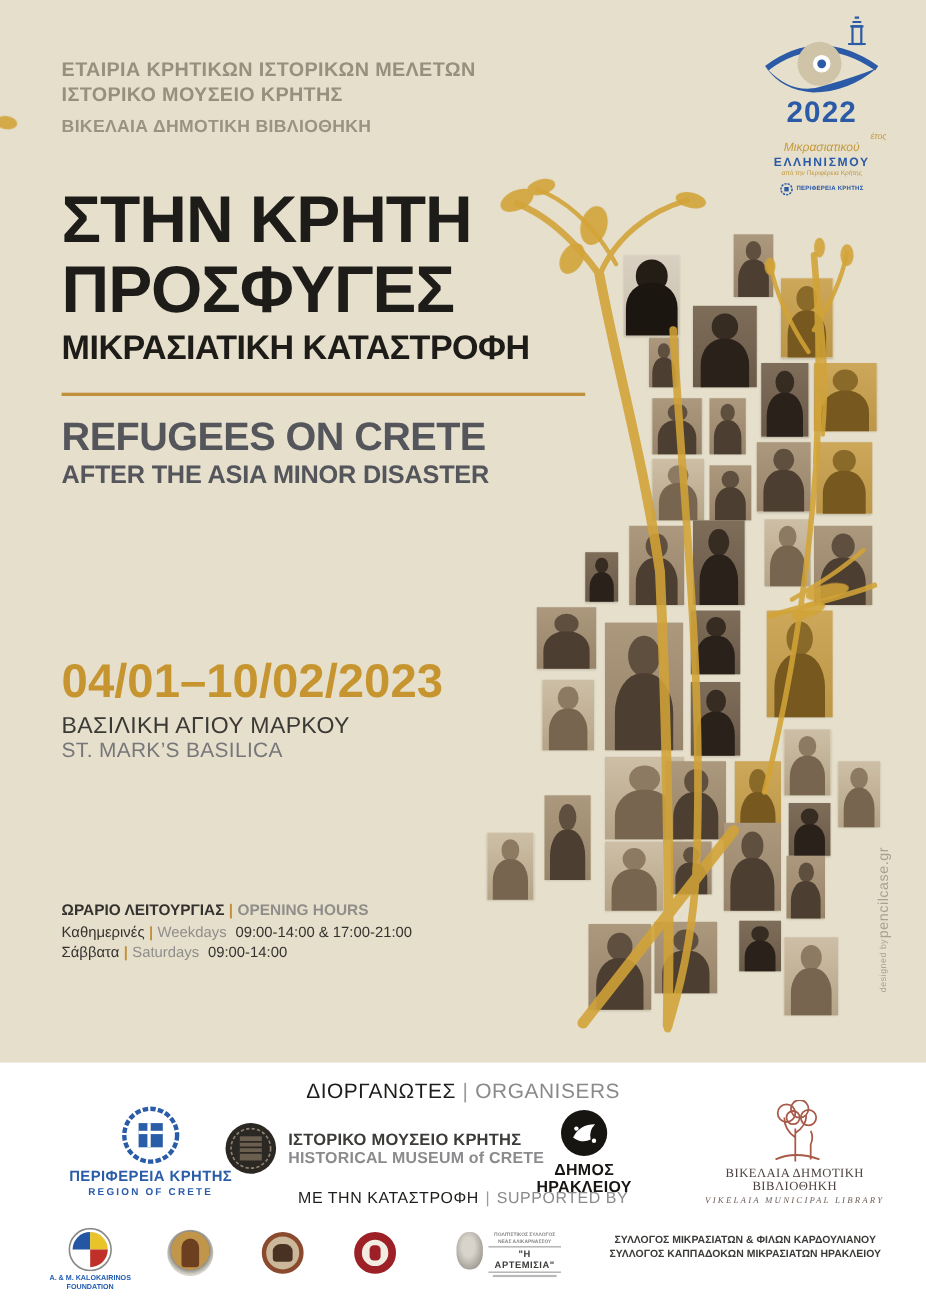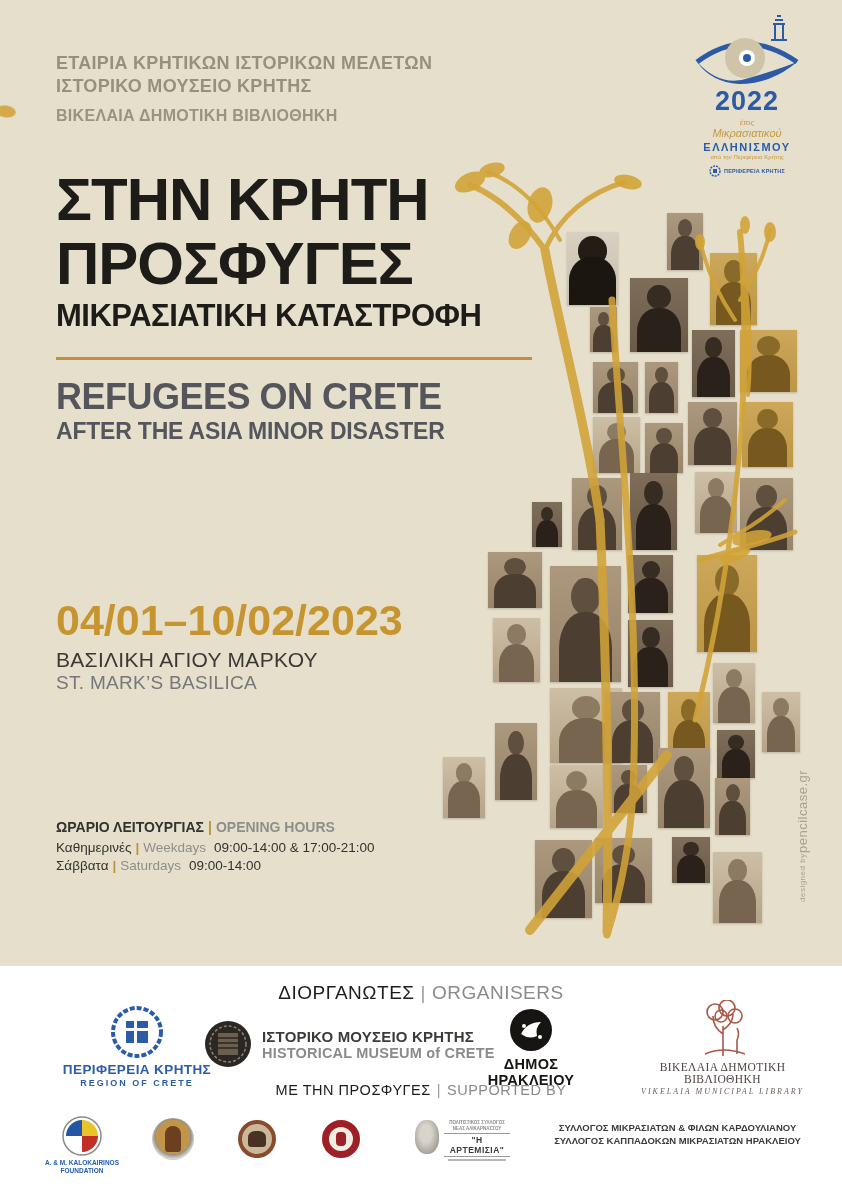--- a/index.html
+++ b/index.html
@@ -8,21 +8,21 @@
   .abs{position:absolute;}
 
   
   .inst{left:56px;top:52px;color:#98907d;font-weight:bold;}
   .inst .l1,.inst .l2{font-size:18px;line-height:23px;letter-spacing:.3px;}
   .inst .l3{font-size:16px;margin-top:9px;letter-spacing:.3px;color:#9b9381;}
 
   
   .yearlogo{left:688px;top:14px;width:118px;text-align:center;}
   .yearlogo .year{font-size:27px;font-weight:bold;color:#2b5aa6;letter-spacing:1px;margin-top:-4px;}
-  .yearlogo .g1{font-size:8px;color:#c49a3f;font-style:italic;margin-top:1px;}
+  .yearlogo .g1{font-size:8px;color:#c49a3f;font-style:italic;margin-top:1px;text-align:right;}
   .yearlogo .g2{font-size:11px;color:#c49a3f;font-style:italic;}
   .yearlogo .g3{font-size:11px;color:#2b5aa6;font-weight:bold;letter-spacing:1.5px;margin-top:2px;}
   .yearlogo .g4{font-size:6px;color:#c49a3f;margin-top:1px;}
   .yearlogo .emb{display:flex;align-items:center;justify-content:center;gap:3px;margin-top:5px;}
   .yearlogo .emb span{font-size:5.5px;color:#2b5aa6;font-weight:bold;letter-spacing:.2px;}
 
   
   .title-gr{left:56px;top:168px;color:#1d1c19;font-weight:bold;}
   .title-gr .big{font-size:60px;line-height:64px;letter-spacing:-1px;}
   .title-gr .small{font-size:15px;margin-top:8px;letter-spacing:.5px;}
@@ -305,21 +305,21 @@
         <circle cx="28" cy="16" r="6"></circle>
         <path d="M12,54 Q30,46 52,54"></path>
         <path d="M44,40 q3,-6 0,-12 M44,40 l0,14"></path>
       </g>
     </svg>
     <div class="l1">ΒΙΚΕΛΑΙΑ ΔΗΜΟΤΙΚΗ ΒΙΒΛΙΟΘΗΚΗ</div>
     <div class="l2">VIKELAIA MUNICIPAL LIBRARY</div>
   </div>
 
   <div class="abs bandhead sup-head">
-    <span>ΜΕ ΤΗΝ ΠΡΟΣΦΥΓΕΣ</span><span class="sep">|</span><span class="en">SUPPORTED BY</span>
+    <span>ΜΕ ΤΗΝ ΚΑΤΑΣΤΡΟΦΗ</span><span class="sep">|</span><span class="en">SUPPORTED BY</span>
   </div>
 
   <div class="abs sup-kalok">
     <svg width="40" height="40" viewBox="0 0 40 40" style="display:block;margin:0 auto;">
       <circle cx="20" cy="20" r="19" fill="#ffffff" stroke="#8a8a88" stroke-width="1.5"></circle>
       <path d="M20,20 L20,4 A16,16 0 0 0 4,20 Z" fill="#2456a4"></path>
       <path d="M20,20 L36,20 A16,16 0 0 0 20,4 Z" fill="#e8c32a"></path>
       <path d="M20,20 L20,36 A16,16 0 0 0 36,20 Z" fill="#c03028"></path>
     </svg>
     <div class="t">

